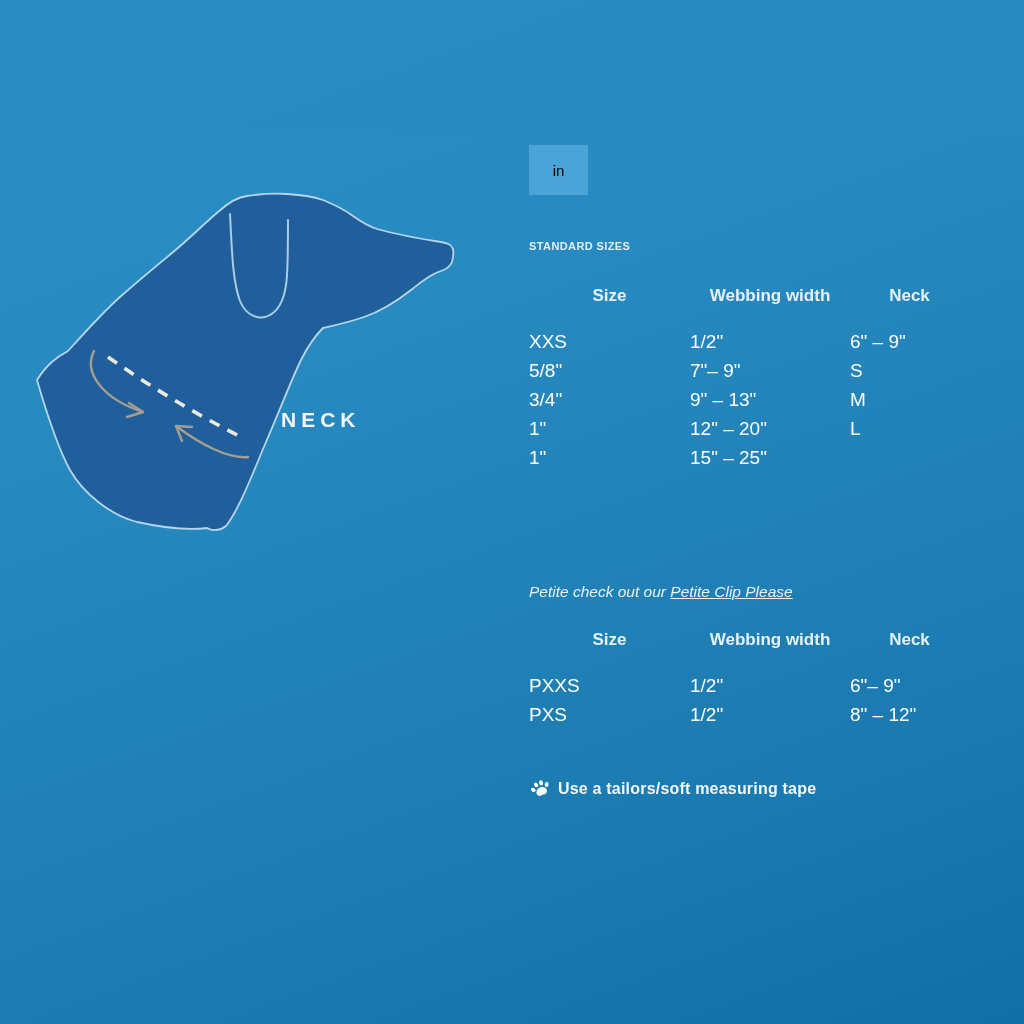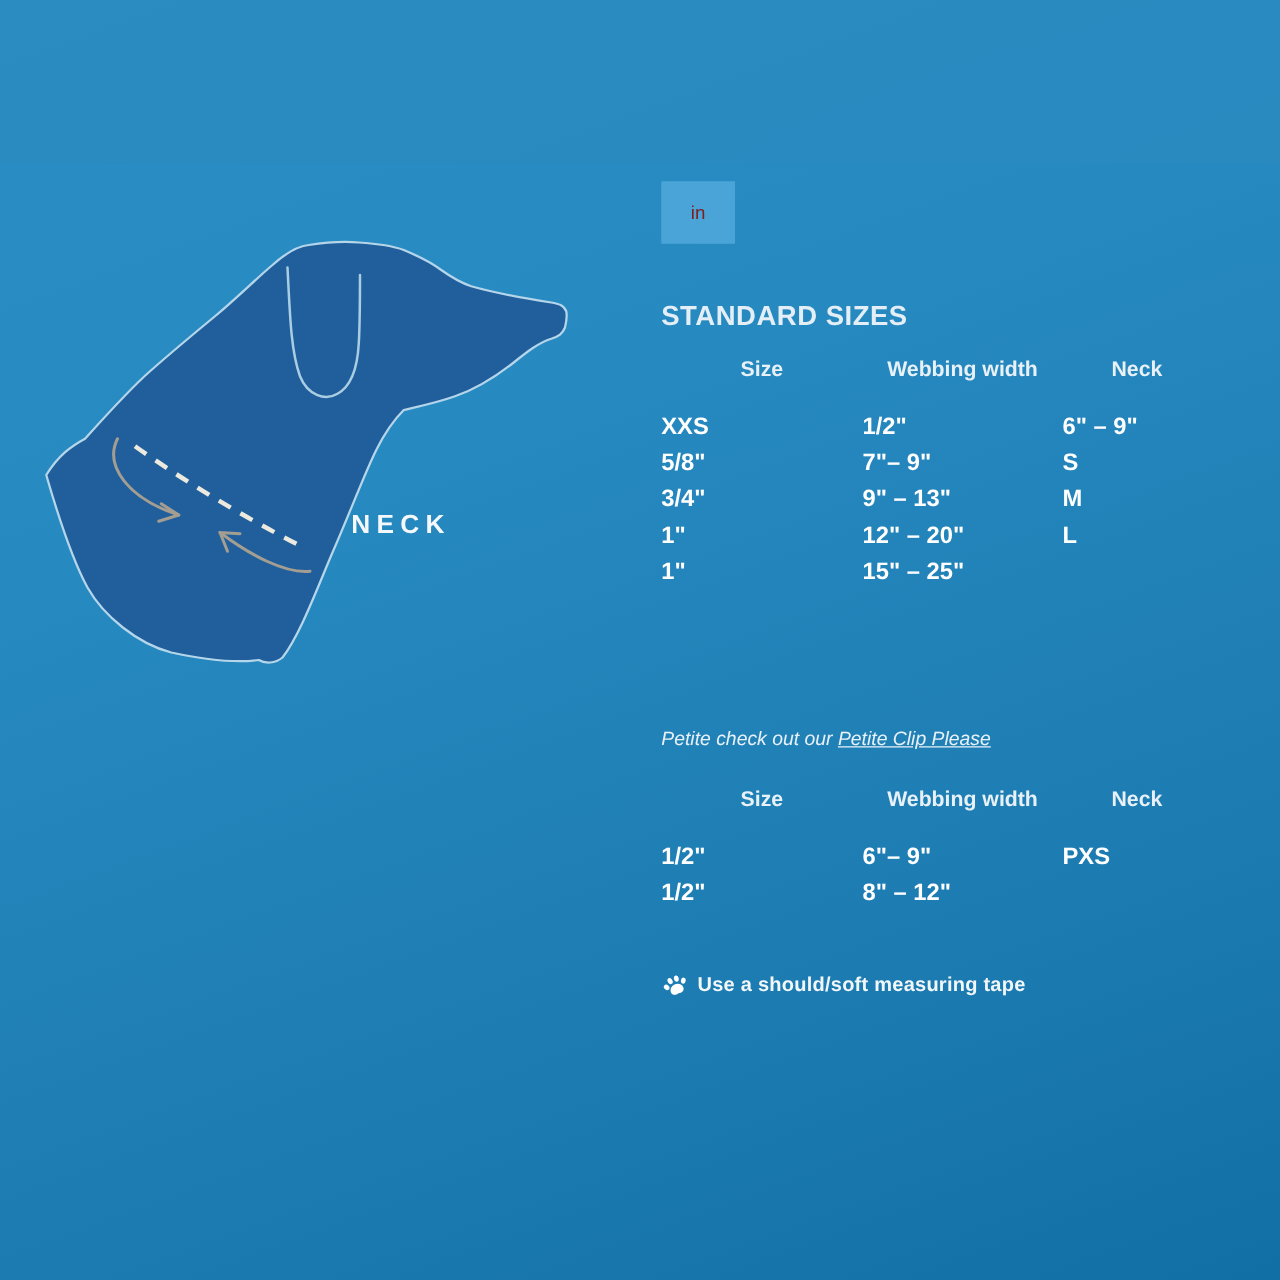--- a/index.html
+++ b/index.html
@@ -14,34 +14,34 @@
   }
   
   .dog-svg{position:absolute;left:20px;top:170px;width:460px;height:380px;}
   .neck-label{
     position:absolute;left:281px;top:408px;
     font-size:21px;font-weight:700;letter-spacing:5px;color:#f4f8fb;
   }
   
   .unit-btn{
     position:absolute;left:529px;top:145px;width:59px;height:50px;
-    background:#4ba4d8;border:none;color:#7f1d1d;font-size:15px;
+    background:#4ba4d8;border:none;color:#000000;font-size:15px;
     font-family:"Liberation Sans",sans-serif;cursor:pointer;
   }
   
   .abs{position:absolute;left:529px;}
   .section-title{
-    font-size:22px;font-weight:700;letter-spacing:.4px;color:#e3eef6;white-space:nowrap;
+    font-size:11px;font-weight:700;letter-spacing:.4px;color:#e3eef6;white-space:nowrap;
   }
   .size-grid{
     display:grid;grid-template-columns:161px 160px 1fr;width:440px;
   }
   .size-grid span{display:block;line-height:29px;white-space:nowrap;}
   .thead span{font-size:17px;font-weight:700;color:#e8f1f7;text-align:center;}
-  .tbody span{font-size:19px;font-weight:700;color:#ffffff;}
+  .tbody span{font-size:19px;font-weight:400;color:#ffffff;}
   .note{
     font-size:15.5px;font-style:italic;color:#e9f1f8;white-space:nowrap;
   }
   .note a{color:#e9f1f8;text-decoration:underline;cursor:pointer;}
   
   .tips{list-style:none;margin:0;padding:0;width:462px;}
   .tips li{display:flex;align-items:flex-start;}
   .tips .paw{flex:0 0 22px;width:22px;height:20px;margin:8px 7px 0 0;}
   .tips .tip-text{
     flex:1;font-size:16px;font-weight:700;color:#f2f7fa;line-height:38px;
@@ -130,34 +130,35 @@
     <span>Petite check out our </span><a>Petite Clip Please</a>
   </div>
 
   <div class="abs size-grid thead" style="top:625px">
     <span>Size</span>
     <span>Webbing width</span>
     <span>Neck</span>
   </div>
 
   <div class="abs size-grid tbody" style="top:671px">
+    <span>PXXS</span>
     <span>1/2"</span>
     <span>6"– 9"</span>
     <span>PXS</span>
     <span>1/2"</span>
     <span>8" – 12"</span>
   </div>
 
   <ul class="tips abs" style="top:770px">
     <li>
       <svg class="paw" viewBox="0 0 24 22">
         <g fill="#ffffff" transform="rotate(-22 12 11)">
           <ellipse cx="4.4" cy="10.2" rx="2.1" ry="2.7" transform="rotate(-28 4.4 10.2)"></ellipse>
           <ellipse cx="9.3" cy="6.2" rx="2.1" ry="2.8" transform="rotate(-8 9.3 6.2)"></ellipse>
           <ellipse cx="15.2" cy="6.2" rx="2.1" ry="2.8" transform="rotate(10 15.2 6.2)"></ellipse>
           <ellipse cx="20.2" cy="10.2" rx="2.1" ry="2.7" transform="rotate(30 20.2 10.2)"></ellipse>
           <path d="M12.2 10.4 c3.4,0 5.9,2.5 5.9,5.1 0,2.2 -1.7,3.7 -3.9,3.7 -0.9,0 -1.6,-0.3 -2,-0.3 -0.4,0 -1.1,0.3 -2,0.3 -2.2,0 -3.9,-1.5 -3.9,-3.7 0,-2.6 2.5,-5.1 5.9,-5.1 z"></path>
         </g>
       </svg>
-      <span class="tip-text">Use a should/soft measuring tape</span>
+      <span class="tip-text">Use a tailors/soft measuring tape</span>
     </li>
   </ul>
 </div>
 
 </body></html>

